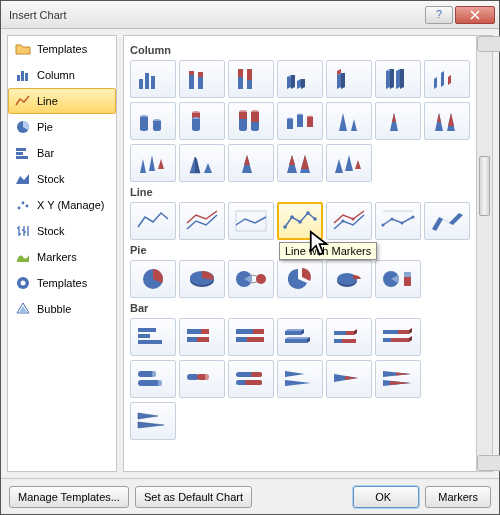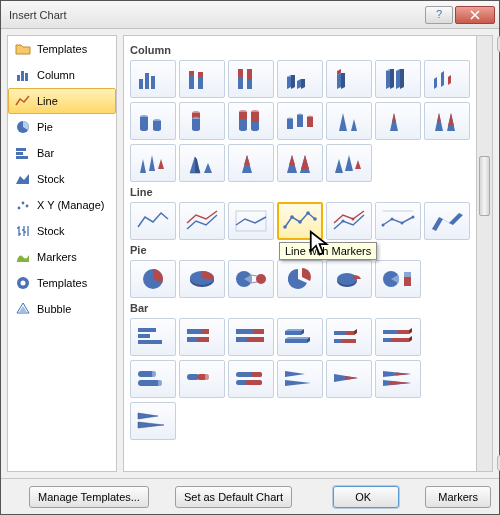--- a/index.html
+++ b/index.html
@@ -21,21 +21,21 @@
   .vscroll .thumb { position: absolute; top: 120px; left: 2px; right: 2px; height: 60px; background: linear-gradient(to right,#d6d6d6,#f4f4f4,#d6d6d6); border: 1px solid #a9a9a9; border-radius: 2px;}
   .vscroll .btn { position: absolute; left:0; right:0; height:16px; background:#e2e2e2; border:1px solid #b8b8b8; display:flex; align-items:center; justify-content:center;}
   .vscroll .btn.up { top:0;} .vscroll .btn.down{ bottom:0;}
   .section-header { font-weight: bold; color: #444; margin: 4px 0 4px 0; }
   .thumb-row { display: flex; flex-wrap: wrap; gap: 3px; margin-bottom: 4px; }
   .chart-thumb { width: 46px; height: 38px; border: 1px solid #c6d1e0; background: linear-gradient(to bottom,#fdfdff,#ecf1f9); border-radius: 2px; display: flex; align-items: center; justify-content: center; position: relative; }
   .chart-thumb.hover { border: 2px solid #f2b409; background: linear-gradient(to bottom,#fffbe6,#fff0b0); }
   .chart-thumb svg { width: 36px; height: 28px; }
   .footer { height: 36px; border-top: 1px solid #c6c6c6; display: flex; align-items: center; padding: 0 8px; gap: 6px; background: #f0f0f0; }
   .footer .spacer { flex: 1; }
-  .btn { height: 22px; padding: 0 12px; border: 1px solid #9e9e9e; border-radius: 3px; background: linear-gradient(to bottom,#fcfcfc,#e2e2e2); display:flex; align-items:center; justify-content:center;margin-left:20px; }
+  .btn { height: 22px; padding: 0 12px; border: 1px solid #9e9e9e; border-radius: 3px; background: linear-gradient(to bottom,#fcfcfc,#e2e2e2); display:flex; align-items:center; justify-content:center; }
   .btn.primary { border-color: #5a98d1; box-shadow: 0 0 0 1px rgba(90,152,209,.4); min-width: 66px; padding-left: 6px;}
   .btn.small { padding: 0 8px; }
   .tooltip { position: absolute; top: 38px; left: 0; background: #ffffe1; border: 1px solid #8c8c8c; padding: 2px 5px; white-space: nowrap; z-index: 20; box-shadow: 2px 2px 3px rgba(0,0,0,.25);}
   .cursor { position:absolute; top:26px; left:26px; z-index:21; }
 </style>
 </head>
 <body>
 
 <div class="dialog">
 

